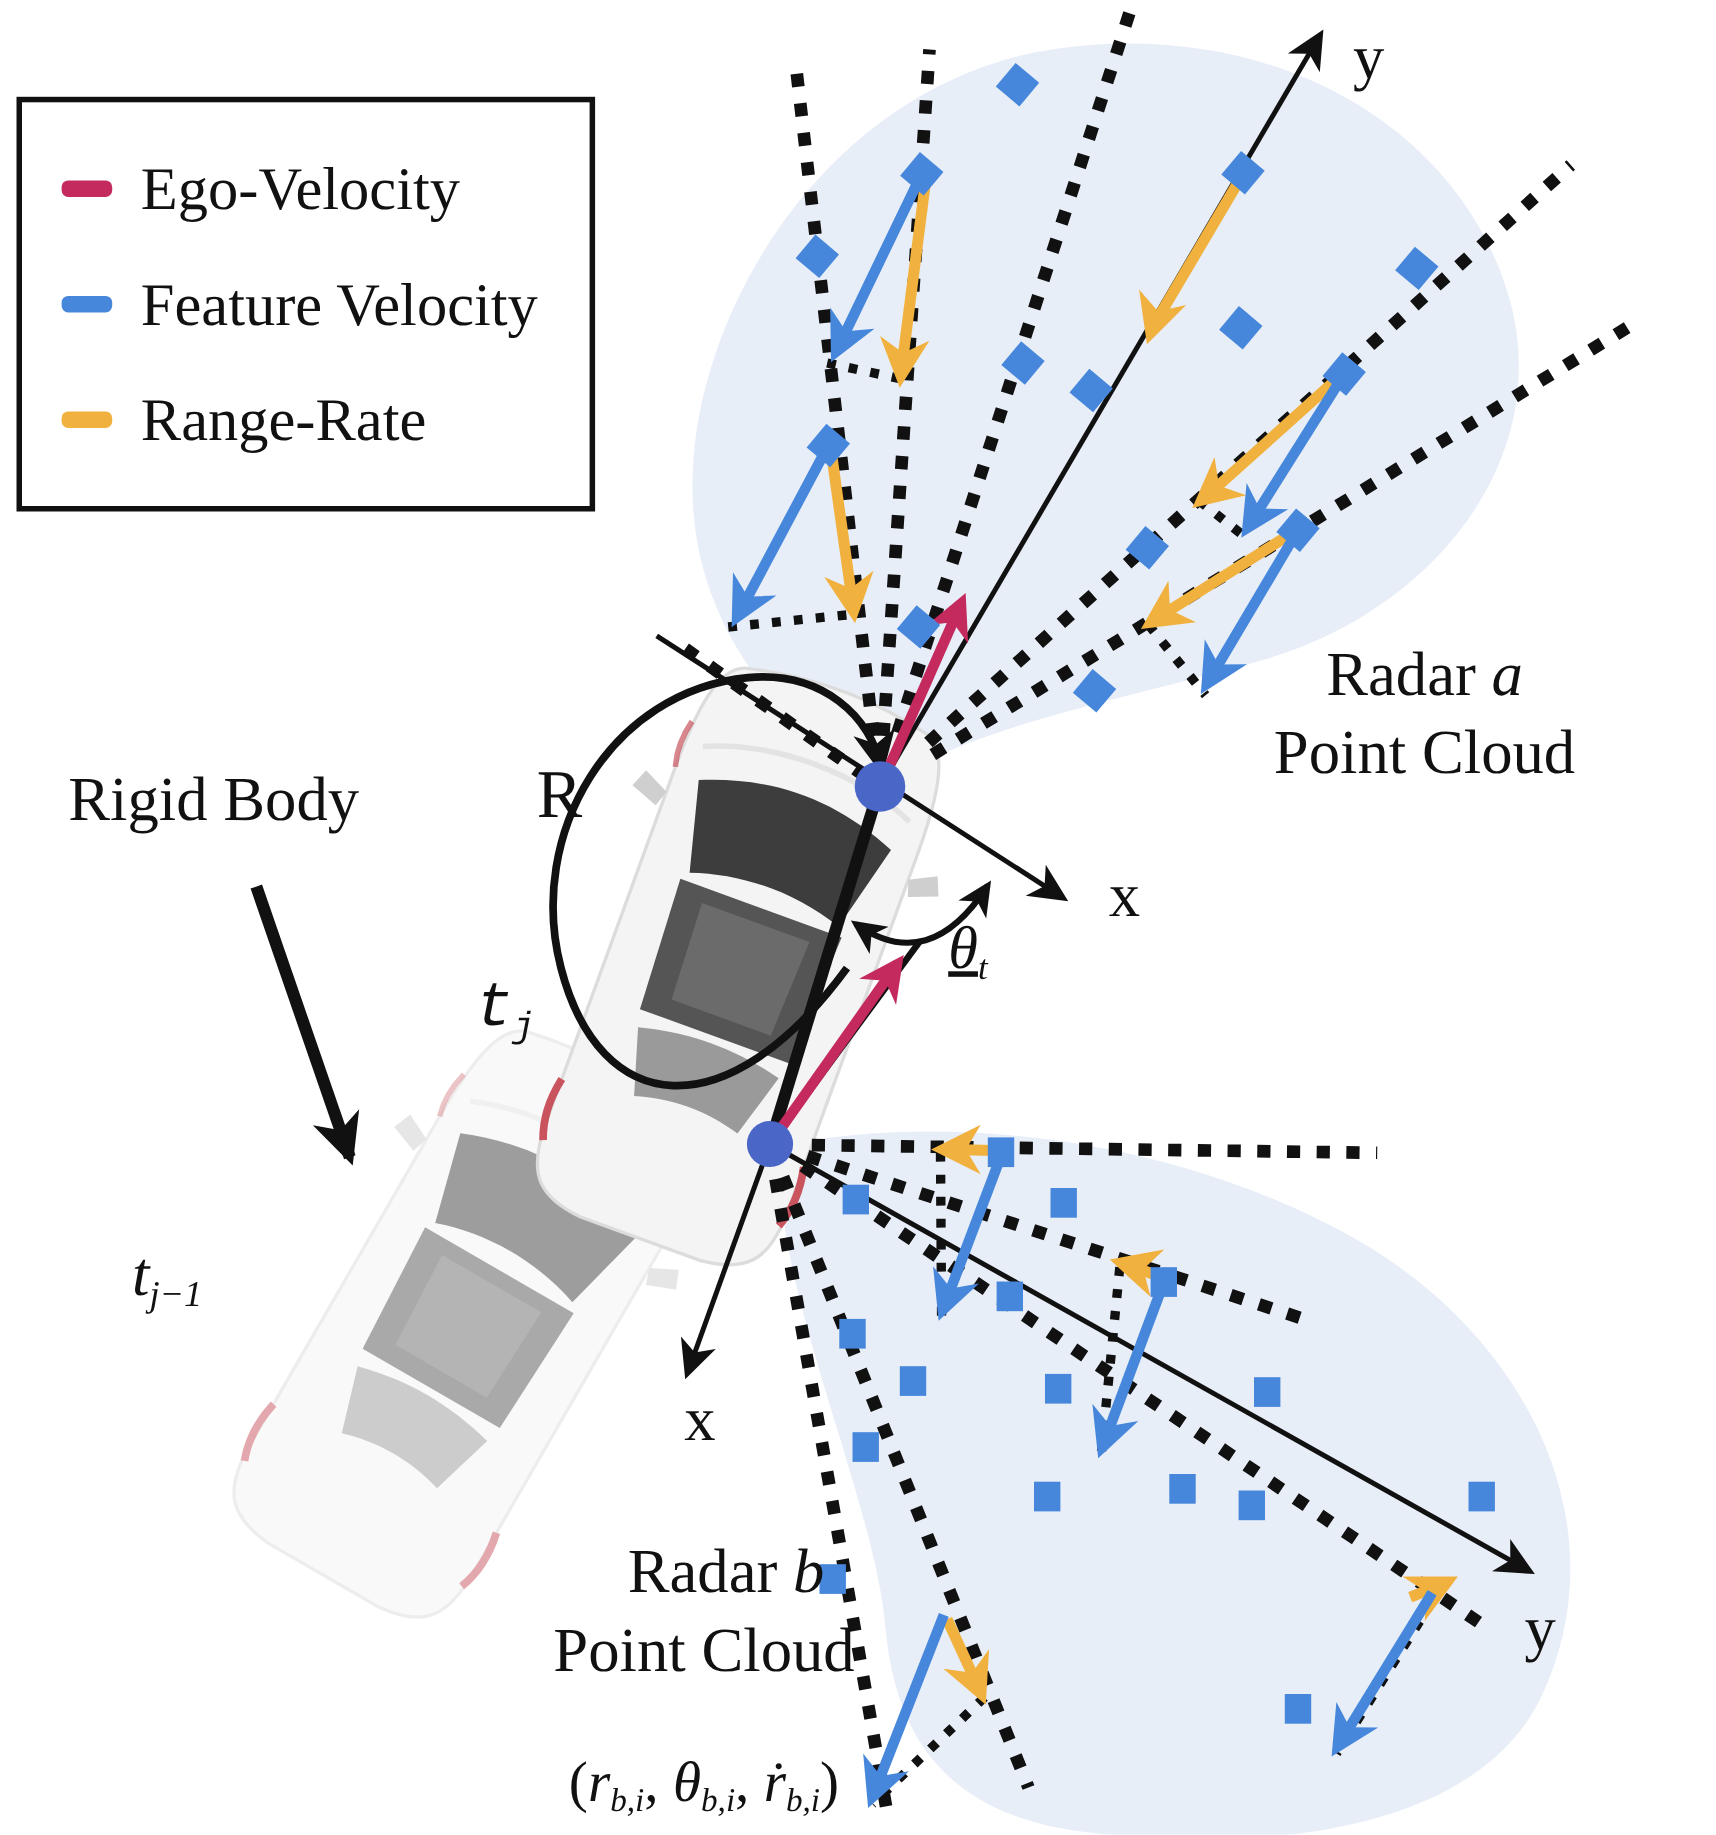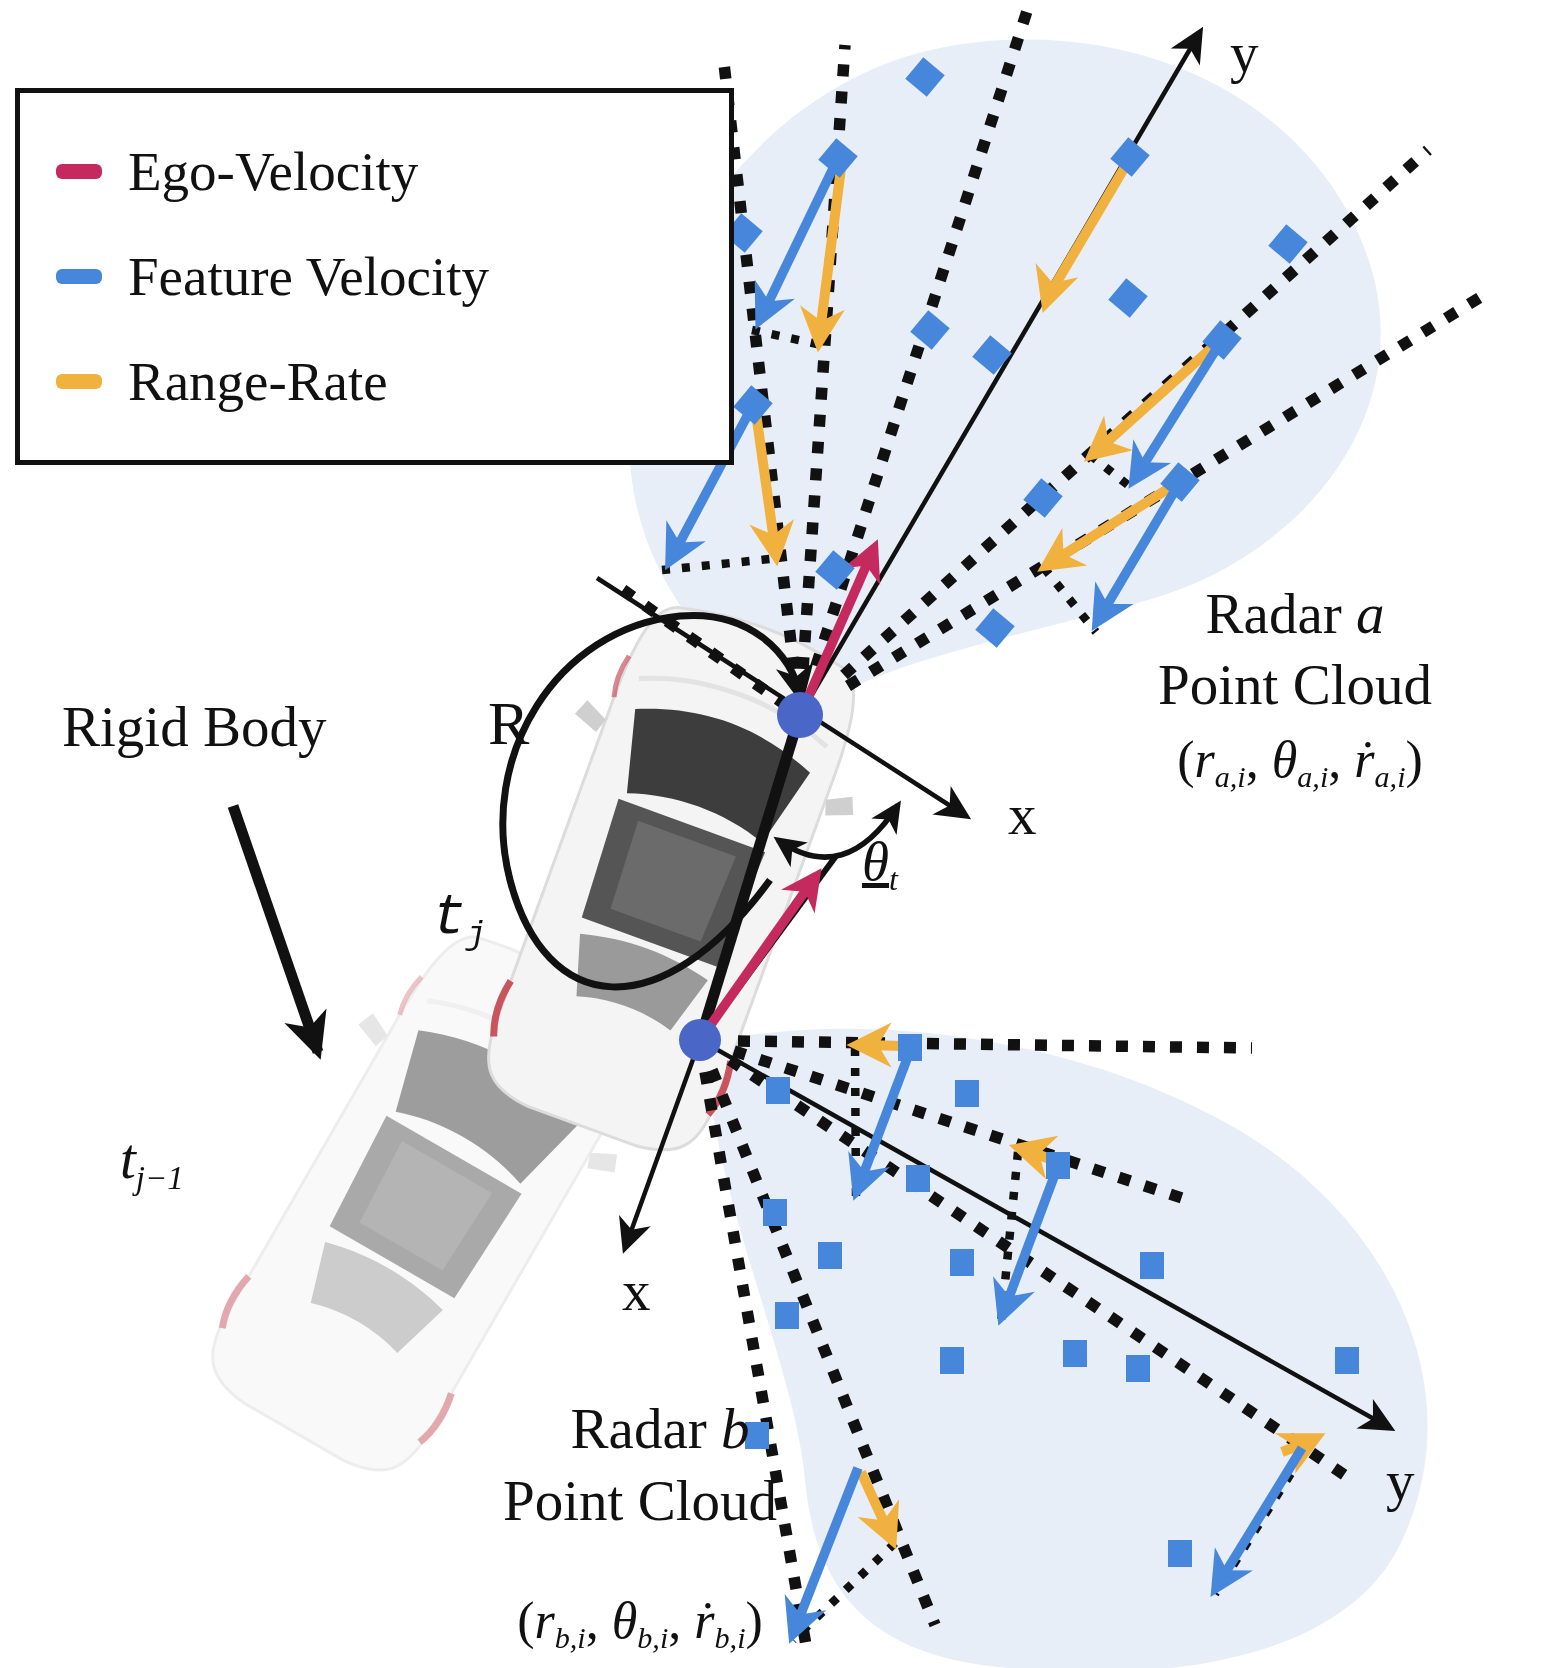--- a/index.html
+++ b/index.html
@@ -4,21 +4,21 @@
 <style>
   html,body{margin:0;padding:0;background:#fff;}
   #stage{position:relative;width:1560px;height:1668px;background:#fff;overflow:hidden;
          font-family:"Liberation Serif",serif;color:#111;}
   #fig{position:absolute;left:0;top:0;}
   .lbl{position:absolute;line-height:1;color:#111;white-space:nowrap;}
   .centered{transform:translateX(-50%);}
   .math i{font-style:italic;}
   sub.m{font-size:0.58em;font-style:italic;line-height:0;vertical-align:-0.32em;}
   
-  #legend{position:absolute;left:15px;top:88px;width:719px;height:377px;background:#fff;
+  #legend{position:absolute;left:15px;top:88px;width:526px;height:377px;background:#fff;
           border:5px solid #111;box-sizing:border-box;display:flex;flex-direction:column;
           justify-content:space-around;padding:26px 0 26px 36px;}
   .leg-row{display:flex;align-items:center;}
   .leg-swatch{width:46px;height:15px;border-radius:6px;margin-right:26px;flex:0 0 auto;}
   .leg-text{font-size:55px;}
   .sw-ego{background:var(--crimson);}
   .sw-feat{background:var(--blue);}
   .sw-rr{background:var(--yellow);}
   
   .f57{font-size:57px;}
@@ -233,19 +233,18 @@
 
 <div class="lbl f55 math" style="left:862px;top:834px;"><i>θ</i><sub class="m">t</sub></div>
 
 <div class="lbl f57" style="left:1008px;top:786px;">x</div>
 <div class="lbl f57" style="left:1230px;top:24px;">y</div>
 <div class="lbl f57" style="left:622px;top:1262px;">x</div>
 <div class="lbl f57" style="left:1386px;top:1452px;">y</div>
 
 <div class="lbl f57 centered math" style="left:1295px;top:585px;"><span>Radar</span>&nbsp;<i>a</i></div>
 <div class="lbl f57 centered" style="left:1295px;top:656px;">Point Cloud</div>
-<div class="lbl f52 centered math" style="left:1300px;top:734px;"><span>(</span><i>r</i><sub class="m">a,i</sub><span>, </span><i>θ</i><sub class="m">a,i</sub><span>, </span><i>ṙ</i><sub class="m">a,i</sub><span>)</span></div>
 
 <div class="lbl f57 centered math" style="left:660px;top:1400px;"><span>Radar</span>&nbsp;<i>b</i></div>
 <div class="lbl f57 centered" style="left:640px;top:1472px;">Point Cloud</div>
 <div class="lbl f52 centered math" style="left:640px;top:1552px;margin-top:43px;"><span>(</span><i>r</i><sub class="m">b,i</sub><span>, </span><i>θ</i><sub class="m">b,i</sub><span>, </span><i>ṙ</i><sub class="m">b,i</sub><span>)</span></div>
 
 </div>
 
 </body></html>

